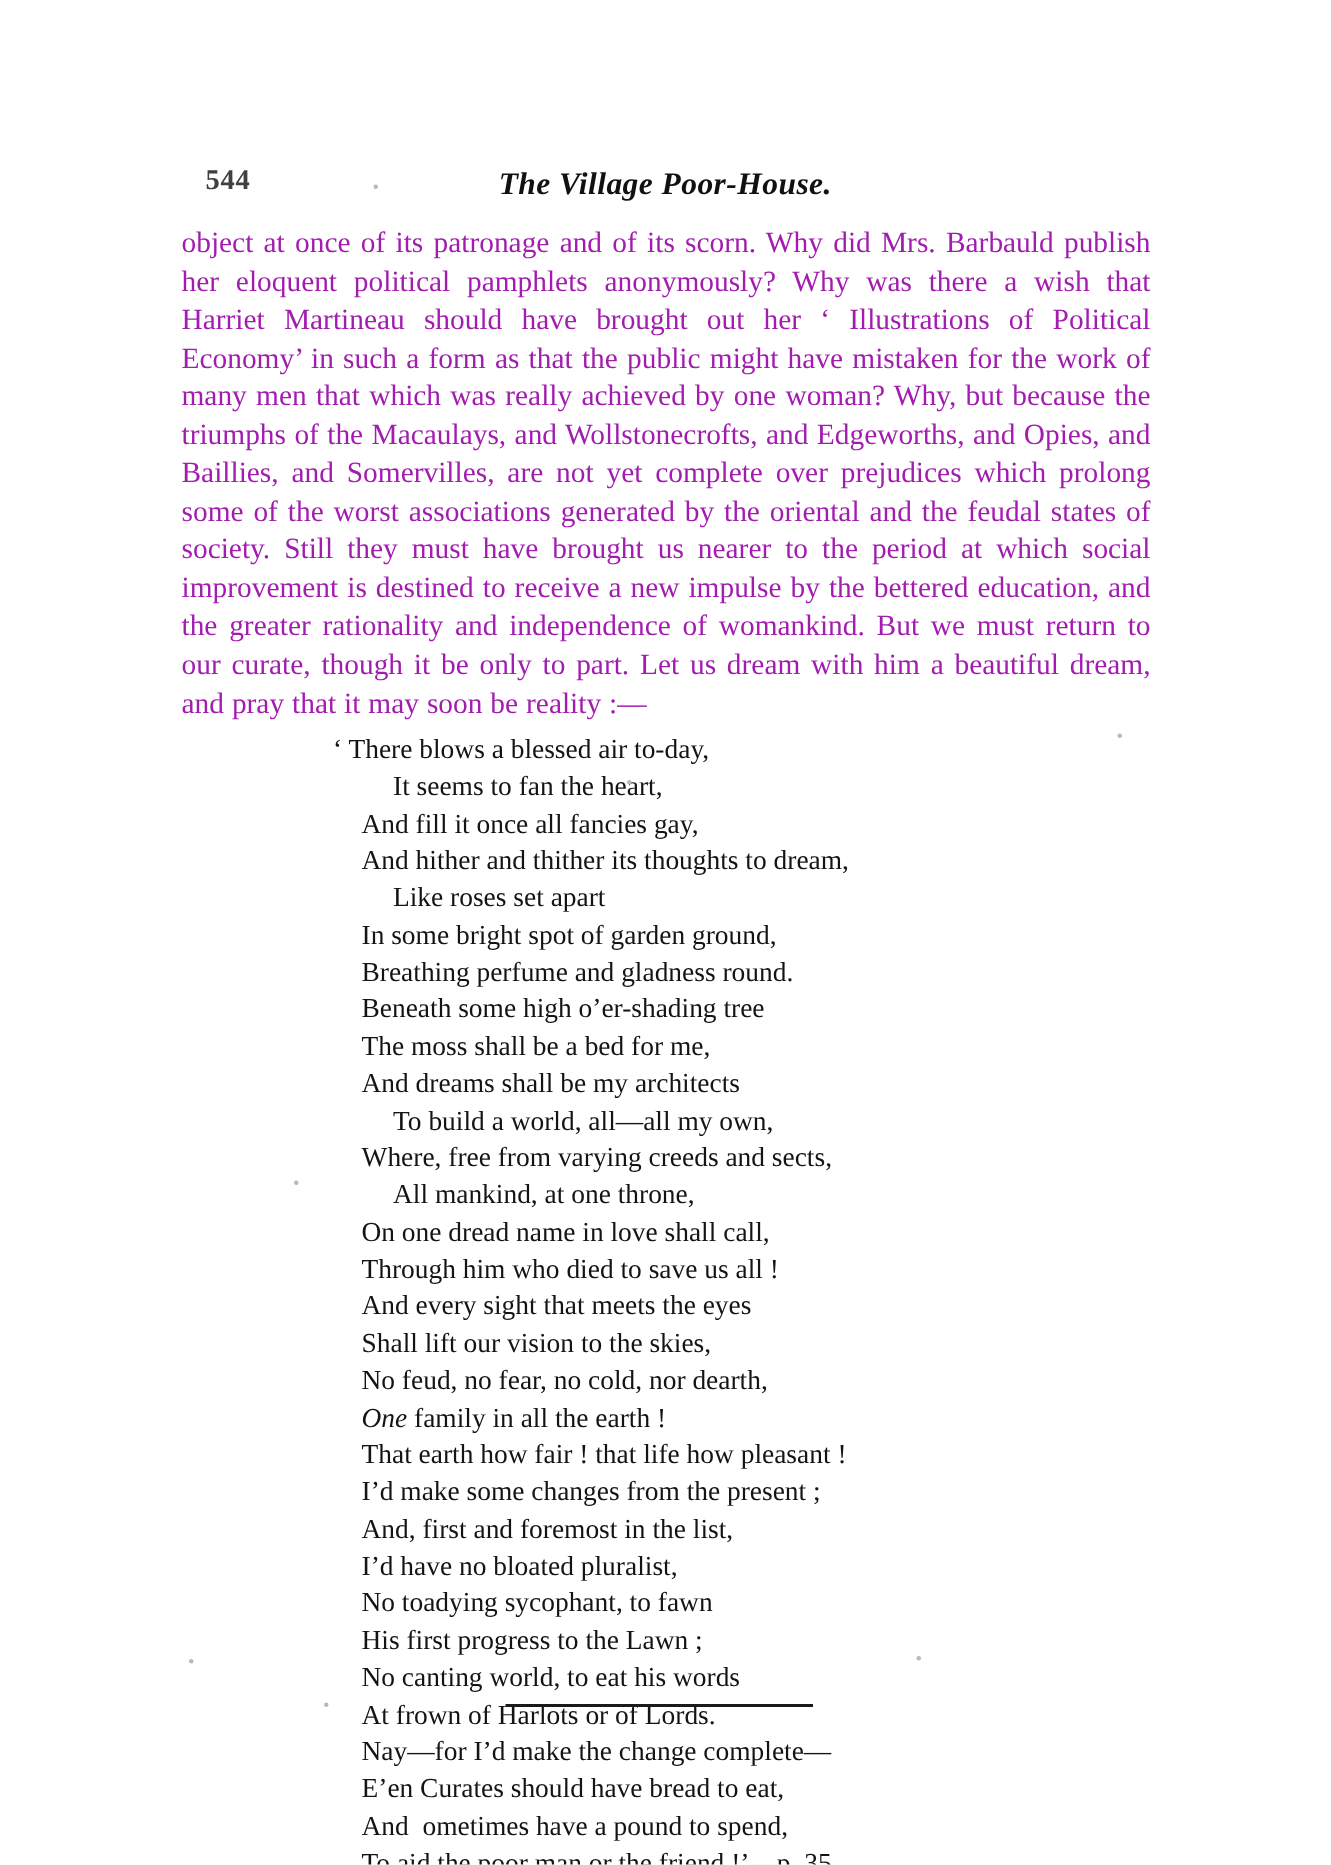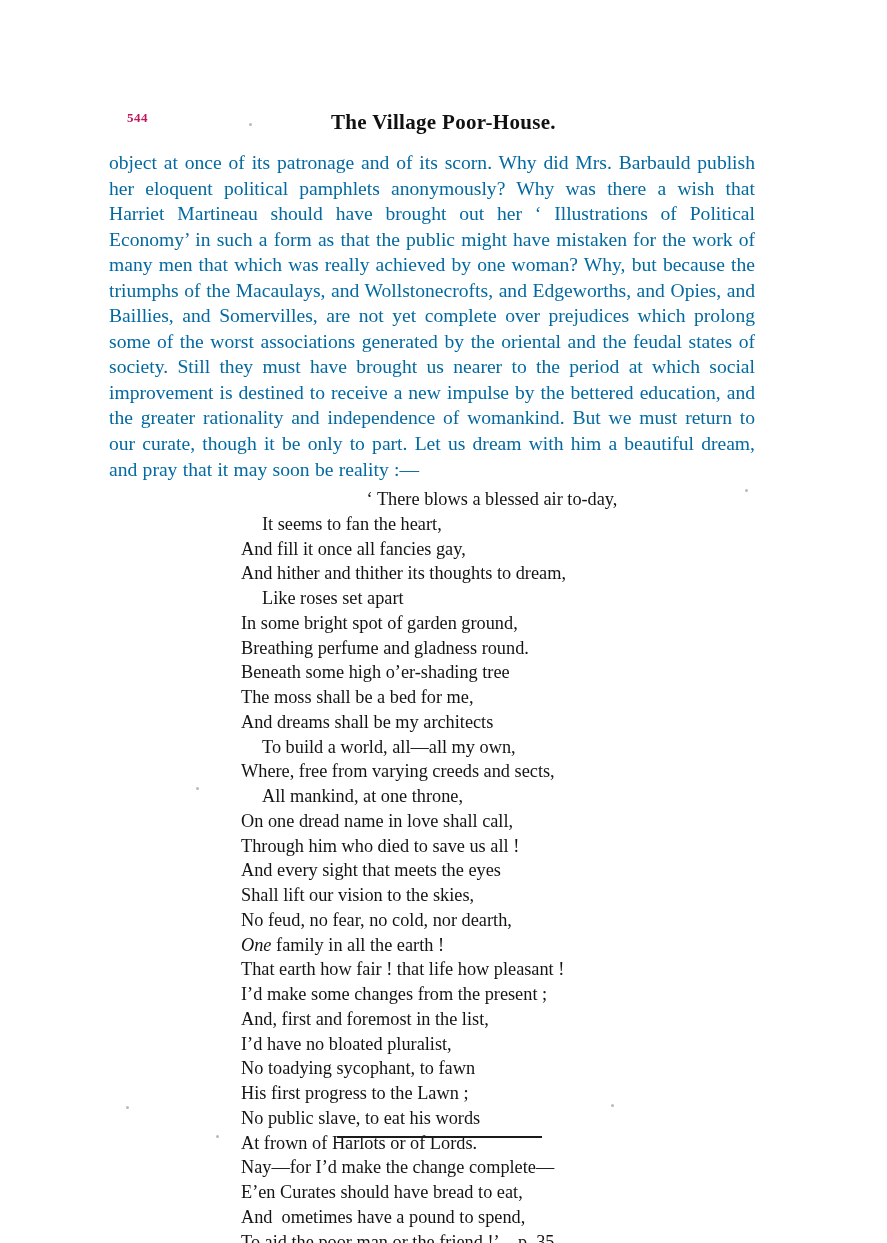--- a/index.html
+++ b/index.html
@@ -27,70 +27,71 @@
   
   .runhead {
     position: absolute;
     left: 121px;
     top: 110px;
     width: 645px;
     height: 30px;
   }
   .folio {
     position: absolute;
-    left: 6px;
+    left: 16px;
     top: 0;
     font-weight: bold;
-    font-size: 13px;
+    font-size: 19px;
     letter-spacing: 0.5px;
-    color: #be185d;
+    color: #404040;
   }
   .runtitle {
     position: absolute;
     left: 0;
     top: 0;
     width: 645px;
     text-align: center;
+    font-style: italic;
     font-weight: bold;
     font-size: 21px;
     letter-spacing: 0.3px;
     color: #111;
   }
 
   
   .bodytext {
     position: absolute;
-    left: 109px;
+    left: 121px;
     top: 150px;
     width: 646px;
     text-align: justify;
     text-align-last: left;
     font-size: 19.6px;
     line-height: 25.55px;
-    color: #0369a1;
+    color: #a21caf;
     word-spacing: 0.4px;
   }
   .bodytext p { margin: 0; }
 
   
   .verse {
     position: absolute;
     left: 222px;
     top: 487px;
     width: 540px;
     font-size: 18.3px;
     line-height: 24.75px;
     color: #141414;
   }
   .verse .ln {
     white-space: pre;
     margin: 0;
     padding-left: 19px;
   }
-  .verse .ln.open { padding-left: 0; text-align: center; }
+  .verse .ln.open { padding-left: 0; }
   .verse .ln.ind  { padding-left: 40px; }
   .verse em { font-style: italic; margin-top: 15px; }
 
   
   .tailrule {
     position: absolute;
     left: 337px;
     top: 1136px;
     width: 205px;
     height: 0;
@@ -137,21 +138,21 @@
       <div class="ln">And every sight that meets the eyes</div>
       <div class="ln">Shall lift our vision to the skies,</div>
       <div class="ln">No feud, no fear, no cold, nor dearth,</div>
       <div class="ln"><em>One</em> family in all the earth !</div>
       <div class="ln">That earth how fair ! that life how pleasant !</div>
       <div class="ln">I’d make some changes from the present ;</div>
       <div class="ln">And, first and foremost in the list,</div>
       <div class="ln">I’d have no bloated pluralist,</div>
       <div class="ln">No toadying sycophant, to fawn</div>
       <div class="ln">His first progress to the Lawn ;</div>
-      <div class="ln">No public slave, to eat his words</div>
+      <div class="ln">No canting world, to eat his words</div>
       <div class="ln">At frown of Harlots or of Lords.</div>
       <div class="ln">Nay—for I’d make the change complete—</div>
       <div class="ln">E’en Curates should have bread to eat,</div>
       <div class="ln">And  ometimes have a pound to spend,</div>
       <div class="ln">To aid the poor man or the friend !’—p. 35.</div>
     </div>
 
   <div class="tailrule"></div>
 
   <span class="speck" style="left:249px; top:123px; width:3px; height:3px;"></span>

